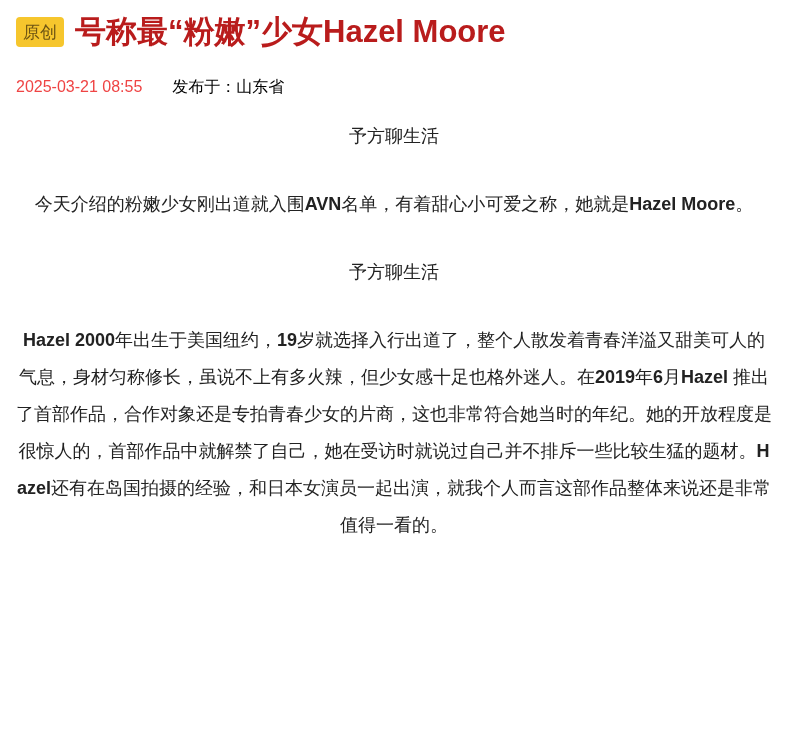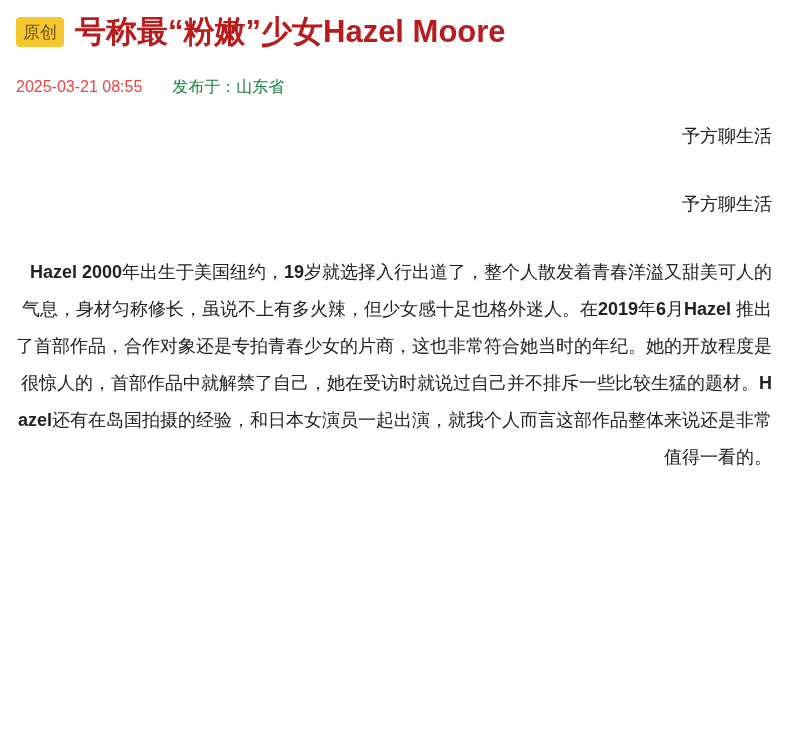--- a/index.html
+++ b/index.html
@@ -36,28 +36,28 @@
     font-weight: 700;
     color: #b91c1c;
     letter-spacing: 0;
   }
   .meta-row {
     margin-top: 24px;
     font-size: 16px;
     line-height: 22px;
   }
   .publish-time { color: #ef4444; }
-  .publish-location { color: #15803d; margin-left: 30px; }
+  .publish-location { color: #000000; margin-left: 30px; }
   .article-content { margin-top: 20px; }
   .article-content p {
     font-size: 18px;
     line-height: 37px;
     color: #222222;
     margin: 31px 0;
-    text-align: right;
+    text-align: center;
     word-break: break-all;
   }
   .article-content p:first-child { margin-top: 0; }
   .lat {
     font-weight: 600;
     font-family: "Liberation Sans", sans-serif;
   }
 </style>
 </head>
 <body>
@@ -68,17 +68,18 @@
     <span class="original-badge">原创</span>
     <h1 class="article-title">号称最“粉嫩”少女Hazel Moore</h1>
   </div>
 
   <div class="meta-row">
     <span class="publish-time">2025-03-21 08:55</span><span class="publish-location">发布于：山东省</span>
   </div>
 
   <div class="article-content">
     <p class="latin-bold">予方聊生活</p>
+    <p class="latin-bold">今天介绍的粉嫩少女刚出道就入围<span class="lat">AVN</span>名单，有着甜心小可爱之称，她就是<span class="lat">Hazel Moore</span>。</p>
     <p class="latin-bold">予方聊生活</p>
     <p class="latin-bold"><span class="lat">Hazel 2000</span>年出生于美国纽约，<span class="lat">19</span>岁就选择入行出道了，整个人散发着青春洋溢又甜美可人的气息，身材匀称修长，虽说不上有多火辣，但少女感十足也格外迷人。在<span class="lat">2019</span>年<span class="lat">6</span>月<span class="lat">Hazel</span> 推出了首部作品，合作对象还是专拍青春少女的片商，这也非常符合她当时的年纪。她的开放程度是很惊人的，首部作品中就解禁了自己，她在受访时就说过自己并不排斥一些比较生猛的题材。<span class="lat">Hazel</span>还有在岛国拍摄的经验，和日本女演员一起出演，就我个人而言这部作品整体来说还是非常值得一看的。</p>
   </div>
 
 </div>
 
 </body></html>

